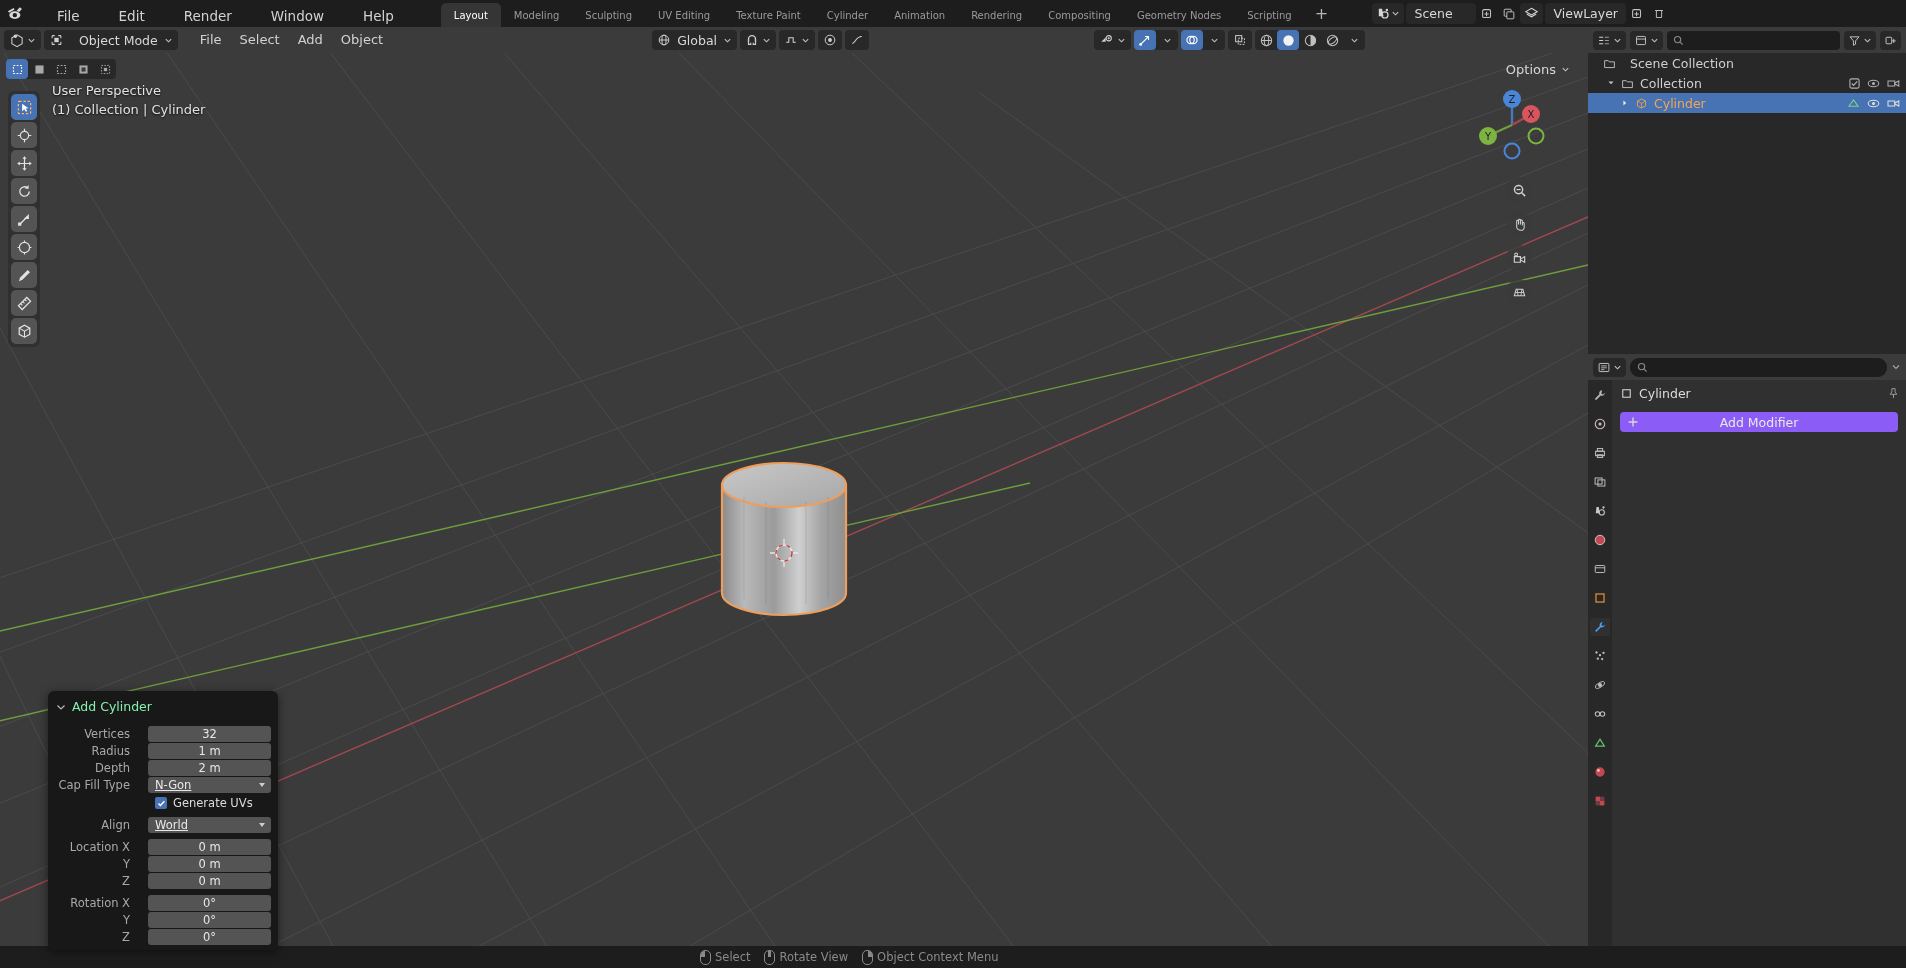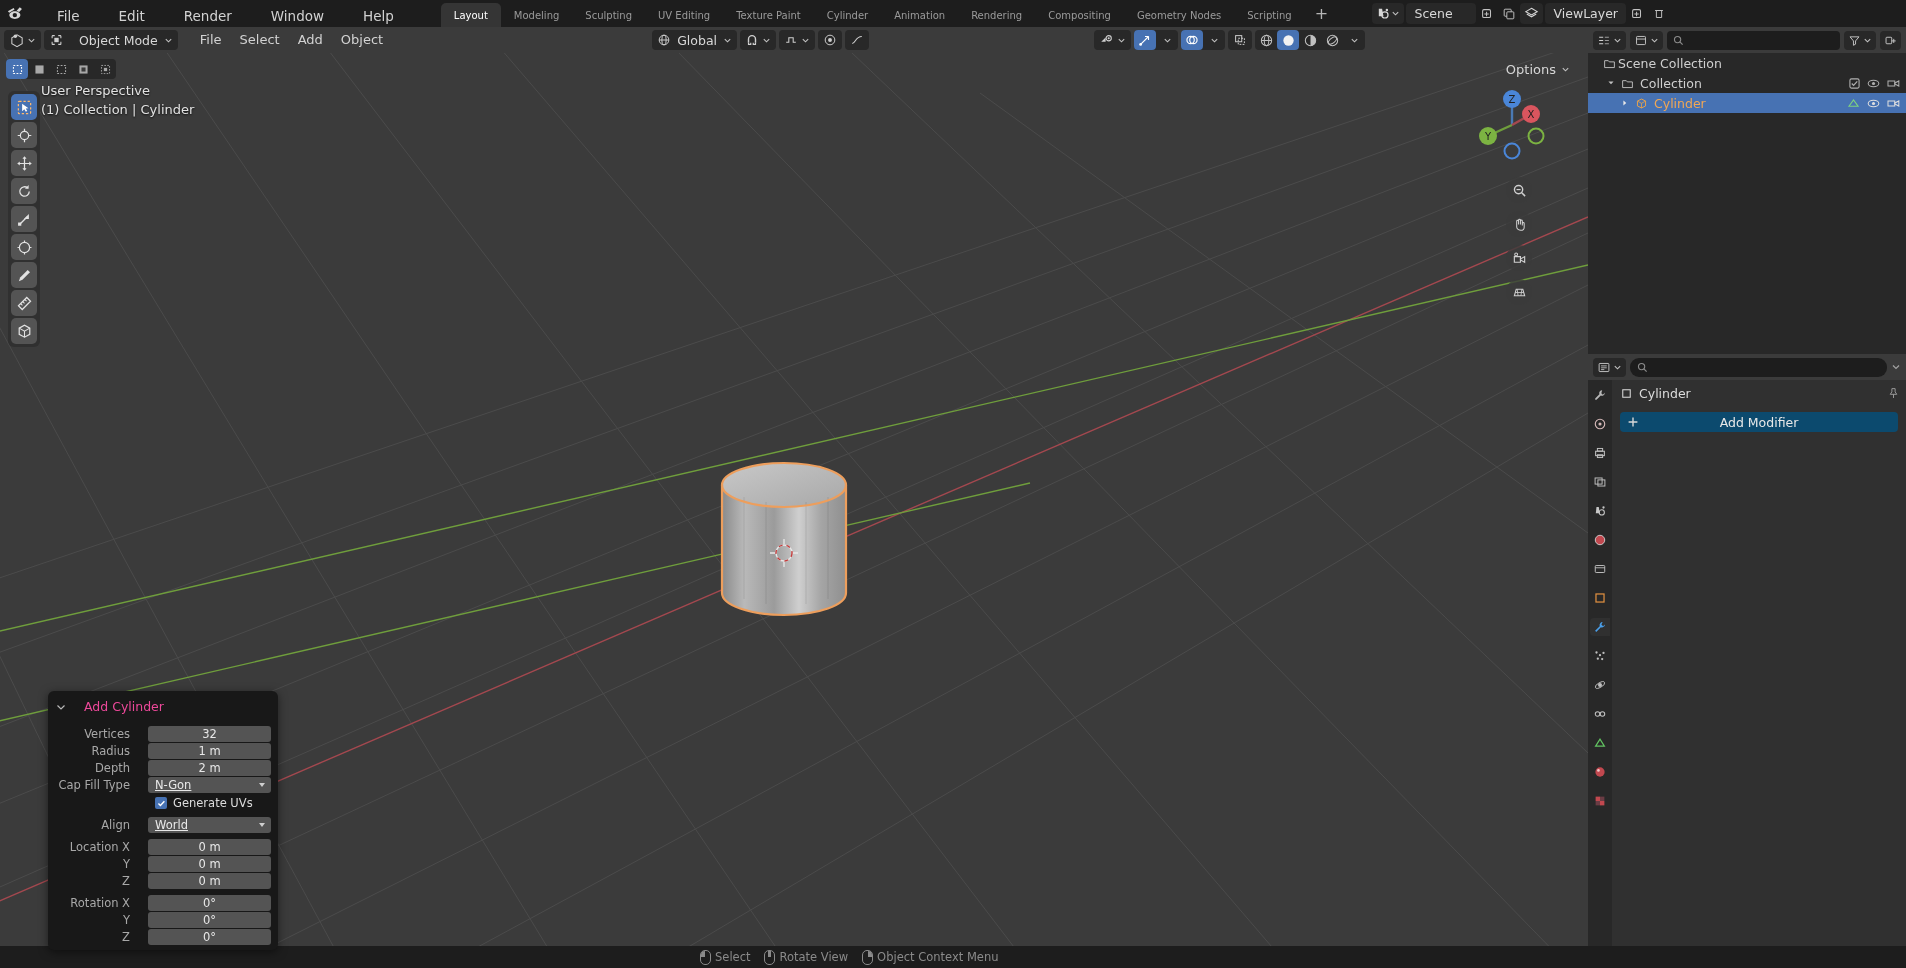--- a/index.html
+++ b/index.html
@@ -83,41 +83,41 @@
 
   
   #select-modes {
     position: absolute; left: 6px; top: 32px; display: flex;
     background: #282828; border-radius: 4px; z-index: 16;
   }
   .sm-btn { width: 22px; height: 20px; display: flex; align-items: center; justify-content: center; }
   .sm-btn.active { background: #4772b3; border-radius: 4px; }
 
   
-  #vp-text { position: absolute; left: 41px; top: 54px; z-index: 12; pointer-events: none; }
+  #vp-text { position: absolute; left: 52px; top: 54px; z-index: 12; pointer-events: none; }
   #vp-text div { color: #e2e2e2; font-size: 13px; line-height: 19px; text-shadow: 0 1px 2px rgba(0,0,0,.8); }
 
   
   #nav-gizmo { position: absolute; right: 38px; top: 60px; width: 76px; height: 76px; z-index: 14; }
   #nav-buttons { position: absolute; right: 56px; top: 150px; display: flex; flex-direction: column; gap: 8px; z-index: 14; }
   .nav-b { width: 26px; height: 26px; border-radius: 50%; background: #3b3b3bcc; display: flex; align-items: center; justify-content: center; }
 
   #options-btn {
     position: absolute; right: 10px; top: 32px; height: 20px;
     display: flex; align-items: center; gap: 5px; padding: 0 8px;
     color: #d6d6d6; font-size: 13px; z-index: 14;
   }
 
   
   #op-panel {
     position: absolute; left: 48px; bottom: 18px; width: 230px;
     background: #181818; border-radius: 6px; padding: 6px 0 4px 0;
     z-index: 18; box-shadow: 0 2px 10px rgba(0,0,0,.5);
   }
-  #op-title { display: flex; align-items: center; gap: 18px; padding: 2px 8px 6px 8px; color: #ec4899; font-size: 12.5px; }
+  #op-title { display: flex; align-items: center; gap: 6px; padding: 2px 8px 6px 8px; color: #86efac; font-size: 12.5px; }
   .op-row { display: flex; align-items: center; height: 16px; margin: 1px 7px 1px 0; padding-left: 8px; }
   .op-row.gap { margin-top: 6px; }
   .op-label { width: 92px; text-align: right; padding-right: 18px; color: #a8a8a8; font-size: 11.5px; white-space: nowrap; }
   .op-value {
     flex: 1; height: 16px; line-height: 16px; background: #545454; border-radius: 3px;
     text-align: center; color: #e8e8e8; font-size: 11.5px;
   }
   .op-select {
     flex: 1; height: 16px; line-height: 16px; background: #545454; border-radius: 3px;
     text-align: left; padding-left: 7px; color: #e8e8e8; font-size: 11.5px; position: relative; text-decoration: underline;
@@ -170,21 +170,21 @@
   #prop-tabs {
     width: 24px; background: #282828; padding-top: 6px;
     display: flex; flex-direction: column; align-items: center; gap: 11px;
   }
   .ptab { width: 20px; height: 18px; display: flex; align-items: center; justify-content: center; }
   .ptab.active { background: #303030; border-radius: 4px 0 0 4px; }
   #prop-main { flex: 1; padding: 0; }
   #prop-breadcrumb { display: flex; align-items: center; height: 26px; padding: 0 8px; gap: 6px; position: relative; }
   #prop-breadcrumb span.bc-text { color: #dcdcdc; font-size: 12.5px; }
   #add-modifier {
-    margin: 6px 8px 0 8px; height: 20px; background: #0c4a6e; border-radius: 4px;
+    margin: 6px 8px 0 8px; height: 20px; background: #8b5cf6; border-radius: 4px;
     display: flex; align-items: center; justify-content: center; gap: 7px;
     color: #e8e8e8; font-size: 12.5px; position: relative;
   }
   #add-modifier .plus { position: absolute; left: 7px; color: #d8d8d8; font-size: 14px; line-height: 14px; }
 
   
   #statusbar {
     position: absolute; left: 0; bottom: 0; width: 1906px; height: 22px;
     background: #1d1d1d; display: flex; align-items: center; gap: 14px; padding-left: 700px;
     font-size: 11.5px; color: #8a8a8a;
@@ -746,21 +746,21 @@
       </div>
     </div>
 
     <div>
       <div class="ol-row" style="padding-left:12px">
         <div class="ol-ico">
           <svg width="13" height="13" viewBox="0 0 16 16" class="svgi">
               <path d="M2 4.5h4.5L7.8 6H14v7H2z" fill="none" stroke="#c8c8c8" stroke-width="1.1"></path>
             </svg>
         </div>
-        <span style="margin-left:0">Scene Collection</span>
+        <span style="margin-left:12px">Scene Collection</span>
       </div>
 
       <div class="ol-row" style="padding-left:16px">
         <div class="ol-tri">
           <svg width="8" height="8" viewBox="0 0 10 10" class="svgi">
               <path d="M1.8 3 L5 6.6 L8.2 3" fill="#c0c0c0"></path>
             </svg>
         </div>
         <div class="ol-ico">
           <svg width="13" height="13" viewBox="0 0 16 16" class="svgi">

